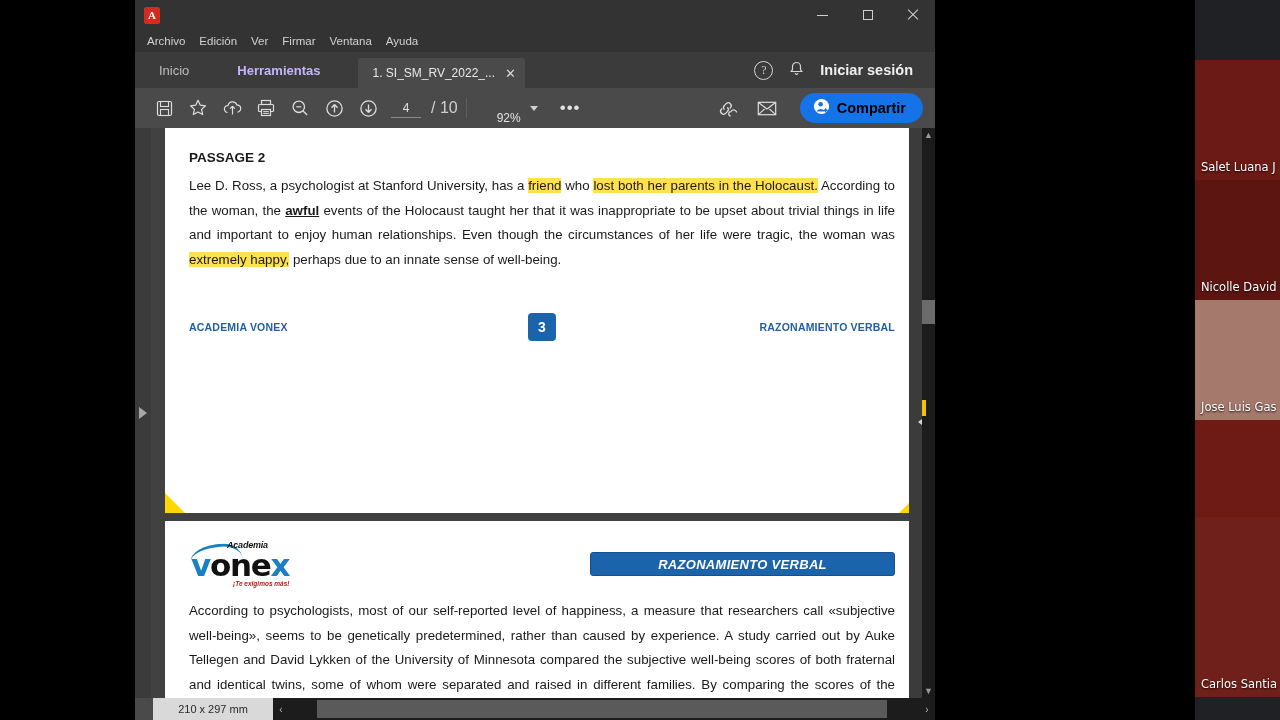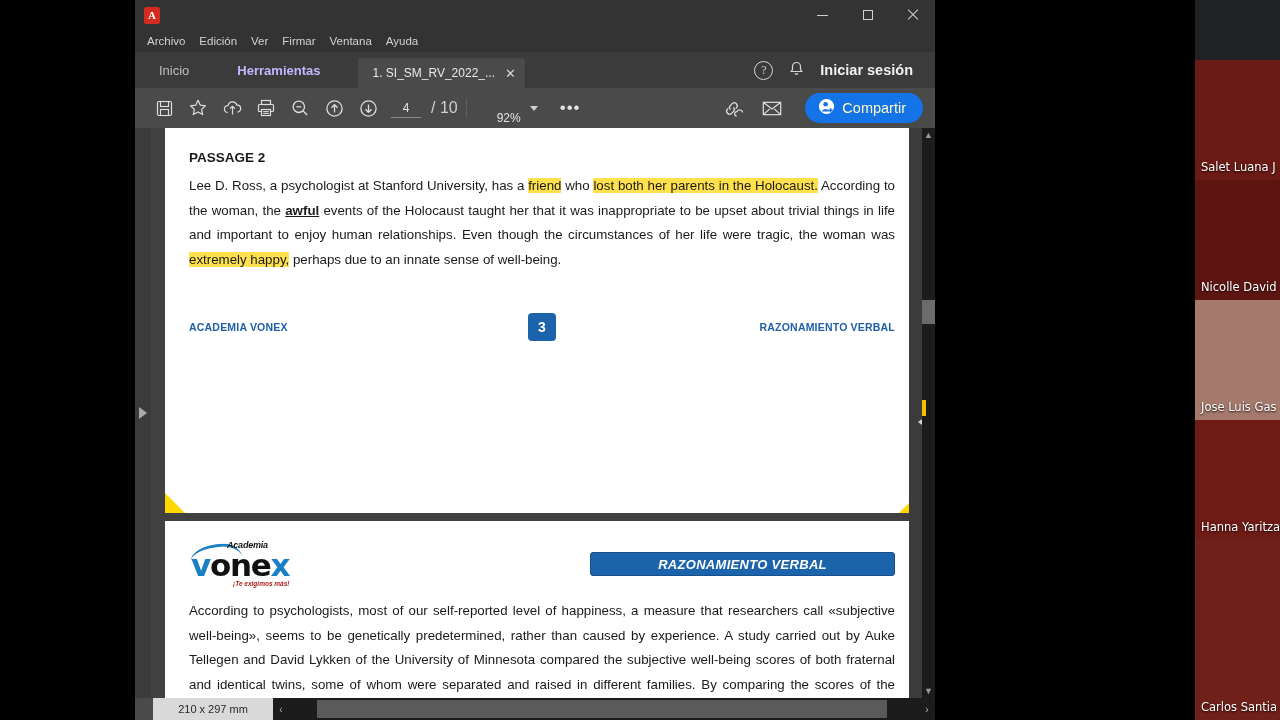--- a/index.html
+++ b/index.html
@@ -106,21 +106,21 @@
     width: 0; height: 0; border-left: 4.5px solid transparent;
     border-right: 4.5px solid transparent; border-top: 5px solid #cfcfcf;
     margin-left: 9px;
   }
   .ellipsis { color: #e2e2e2; font-size: 17px; letter-spacing: 1px; margin-left: 22px; }
   .toolbar-right { margin-left: auto; display: flex; align-items: center; gap: 6px; }
   .share-btn {
     height: 30px; background: #1473e6; border-radius: 15px; display: flex;
     align-items: center; gap: 7px; padding: 0 17px 0 13px; margin-left: 10px;
   }
-  .share-btn .txt { color: #fef9c3; font-size: 14.5px; font-weight: normal; white-space: nowrap; }
+  .share-btn .txt { color: #000000; font-size: 14.5px; font-weight: bold; white-space: nowrap; }
 
   
   .viewport {
     flex: 1; background: #414141; position: relative; overflow: hidden;
     display: flex;
   }
   .left-rail {
     width: 16px; background: #3b3b3b; display: flex; align-items: center;
     justify-content: center; flex: 0 0 16px;
   }
@@ -482,19 +482,19 @@
       <div class="nm">Nicolle David</div>
     </div>
     <div class="tile" id="t2" style="top: 300px; height: 120px;">
       <div class="video" style="background: rgb(165, 121, 108);"></div>
       <div class="nm">Jose Luis Gas</div>
     </div>
     <div class="tile" id="t3" style="top: 420px; height: 120px;">
       <div class="video" style="background: rgb(110, 27, 22);"></div>
       <div class="nm">Hanna Yaritza</div>
     </div>
-    <div class="tile" id="t4" style="top: 540px; height: 180px;">
+    <div class="tile" id="t4" style="top: 517px; height: 180px;">
       <div class="video" style="background: rgb(112, 32, 26);"></div>
       <div class="nm">Carlos Santia</div>
     </div>
   </div>
 
 </div>
 
 </body></html>

